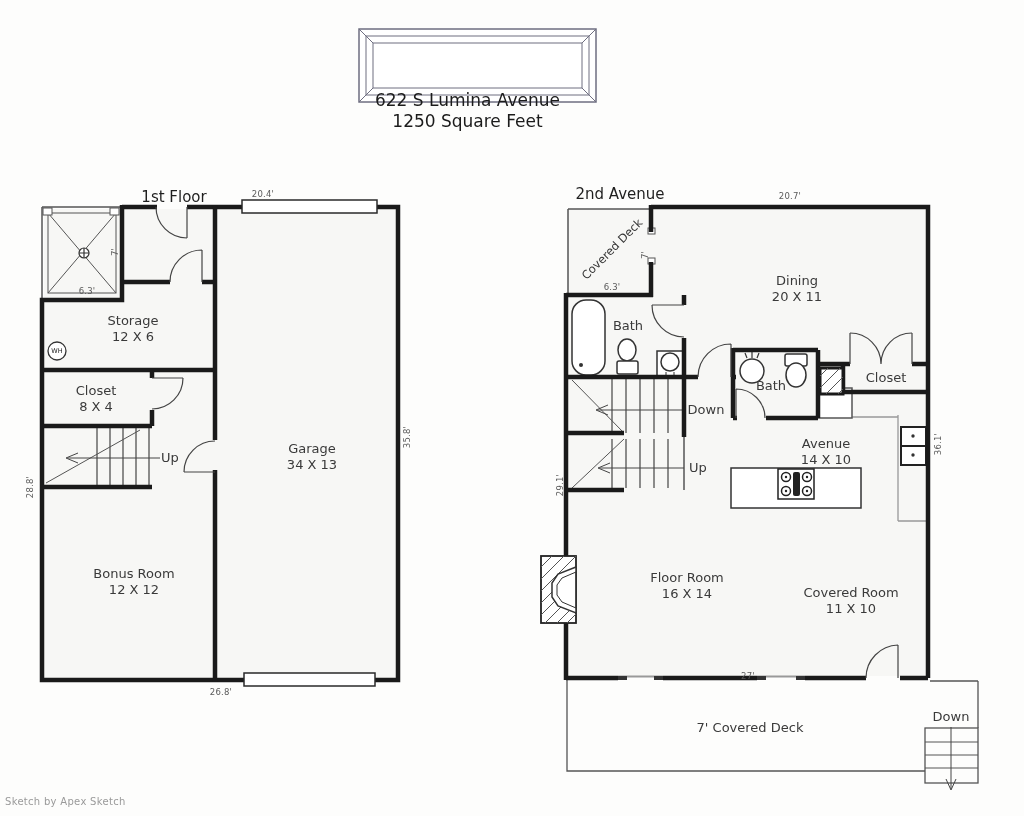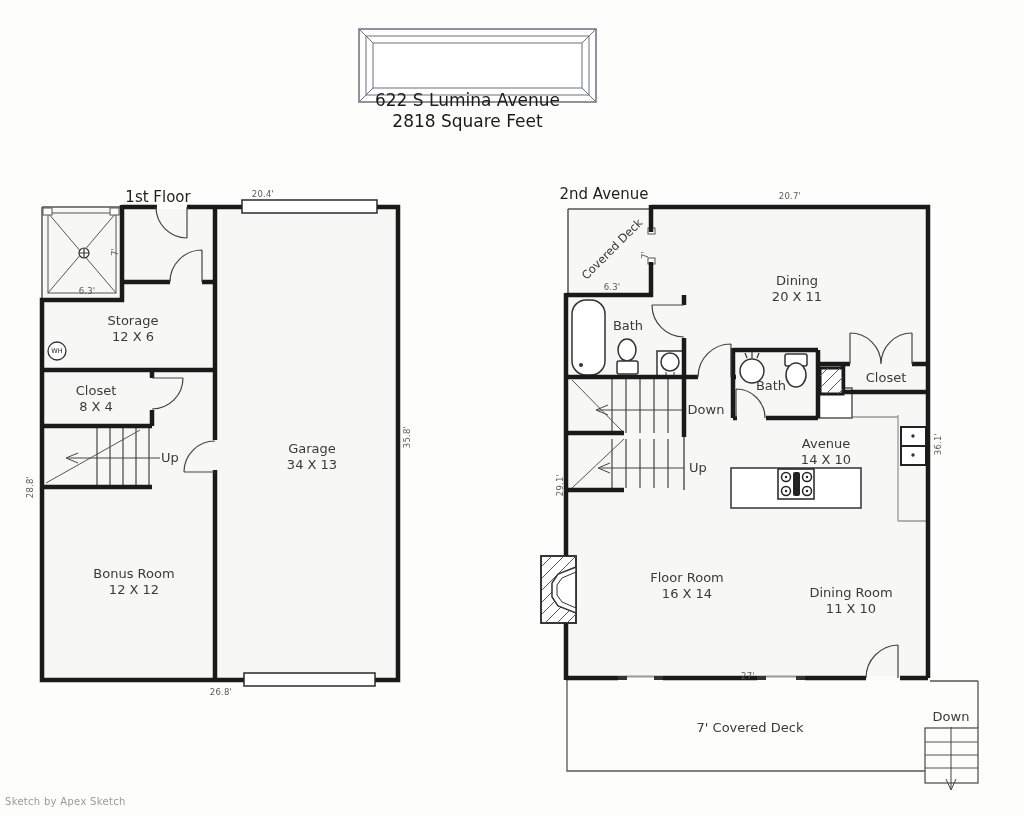--- a/index.html
+++ b/index.html
@@ -2,21 +2,21 @@
 <html><head>
 <meta charset="utf-8">
 <style>
   html,body{margin:0;padding:0;background:#ffffff;}
   .canvas{position:relative;width:1024px;height:816px;background:#fdfdfc;overflow:hidden;
           font-family:"DejaVu Sans","Liberation Sans",sans-serif;}
   svg{position:absolute;left:0;top:0;}
   .lbl{position:absolute;transform:translate(-50%,-50%);white-space:nowrap;color:#3a3a3a;
        font-size:13px;line-height:16px;text-align:center;}
   .room span{display:block;}
-  .floor-title{font-size:15px;color:#1f1f1f;}
+  .floor-title{font-size:15px;color:#1f1f1f;margin-left:16px;}
   .dim{font-size:8.5px;color:#5a5a5a;letter-spacing:.2px;}
   .v-dim{transform:translate(-50%,-50%) rotate(-90deg);}
   .diag{transform:translate(-50%,-50%) rotate(-45deg);font-size:11.5px;color:#333;}
   .wh-lbl{font-size:6.5px;color:#222;text-align:center;}
   .title-text{position:absolute;left:361px;top:46px;width:213px;text-align:center;
               font-size:17px;line-height:21px;color:#1b1b1b;margin-top:44px;}
   .credit{position:absolute;left:5px;top:796px;font-size:10px;color:#9a9a9a;letter-spacing:.3px;}
 </style>
 </head>
 <body>
@@ -211,21 +211,21 @@
   <g stroke="#6e6e80" fill="#fff">
     <rect x="359" y="29" width="237" height="73" stroke-width="1.5"></rect>
     <rect x="366" y="36" width="223" height="59" stroke-width="1"></rect>
     <rect x="373" y="43" width="209" height="45" stroke-width="1"></rect>
     <path d="M 359,29 L 373,43 M 596,29 L 582,43 M 359,102 L 373,88 M 596,102 L 582,88" stroke-width="1" fill="none"></path>
   </g>
 </svg>
 
   <div class="title-text">
     <span style="display:block">622 S Lumina Avenue</span>
-    <span style="display:block">2818 Square Feet</span>
+    <span style="display:block">1250 Square Feet</span>
   </div>
 
   <div class="lbl floor-title" style="left:158px;top:197px">1st Floor</div>
   <div class="lbl room" style="left:133px;top:329px">
     <span>Storage</span>
     <span>12 X 6</span>
   </div>
   <div class="lbl room" style="left:96px;top:399px">
     <span>Closet</span>
     <span>8 X 4</span>
@@ -260,21 +260,21 @@
   <div class="lbl" style="left:886px;top:378px">Closet</div>
   <div class="lbl room" style="left:826px;top:452px">
     <span>Avenue</span>
     <span>14 X 10</span>
   </div>
   <div class="lbl room" style="left:687px;top:586px">
     <span>Floor Room</span>
     <span>16 X 14</span>
   </div>
   <div class="lbl room" style="left:851px;top:601px">
-    <span>Dining Room</span>
+    <span>Covered Room</span>
     <span>11 X 10</span>
   </div>
   <div class="lbl" style="left:706px;top:410px">Down</div>
   <div class="lbl" style="left:698px;top:468px">Up</div>
   <div class="lbl" style="left:750px;top:728px">7' Covered Deck</div>
   <div class="lbl" style="left:951px;top:717px">Down</div>
   <div class="lbl dim" style="left:790px;top:196px">20.7'</div>
   <div class="lbl dim v-dim" style="left:938px;top:444px">36.1'</div>
   <div class="lbl dim v-dim" style="left:560px;top:485px">29.1'</div>
   <div class="lbl dim" style="left:748px;top:676px">27'</div>

